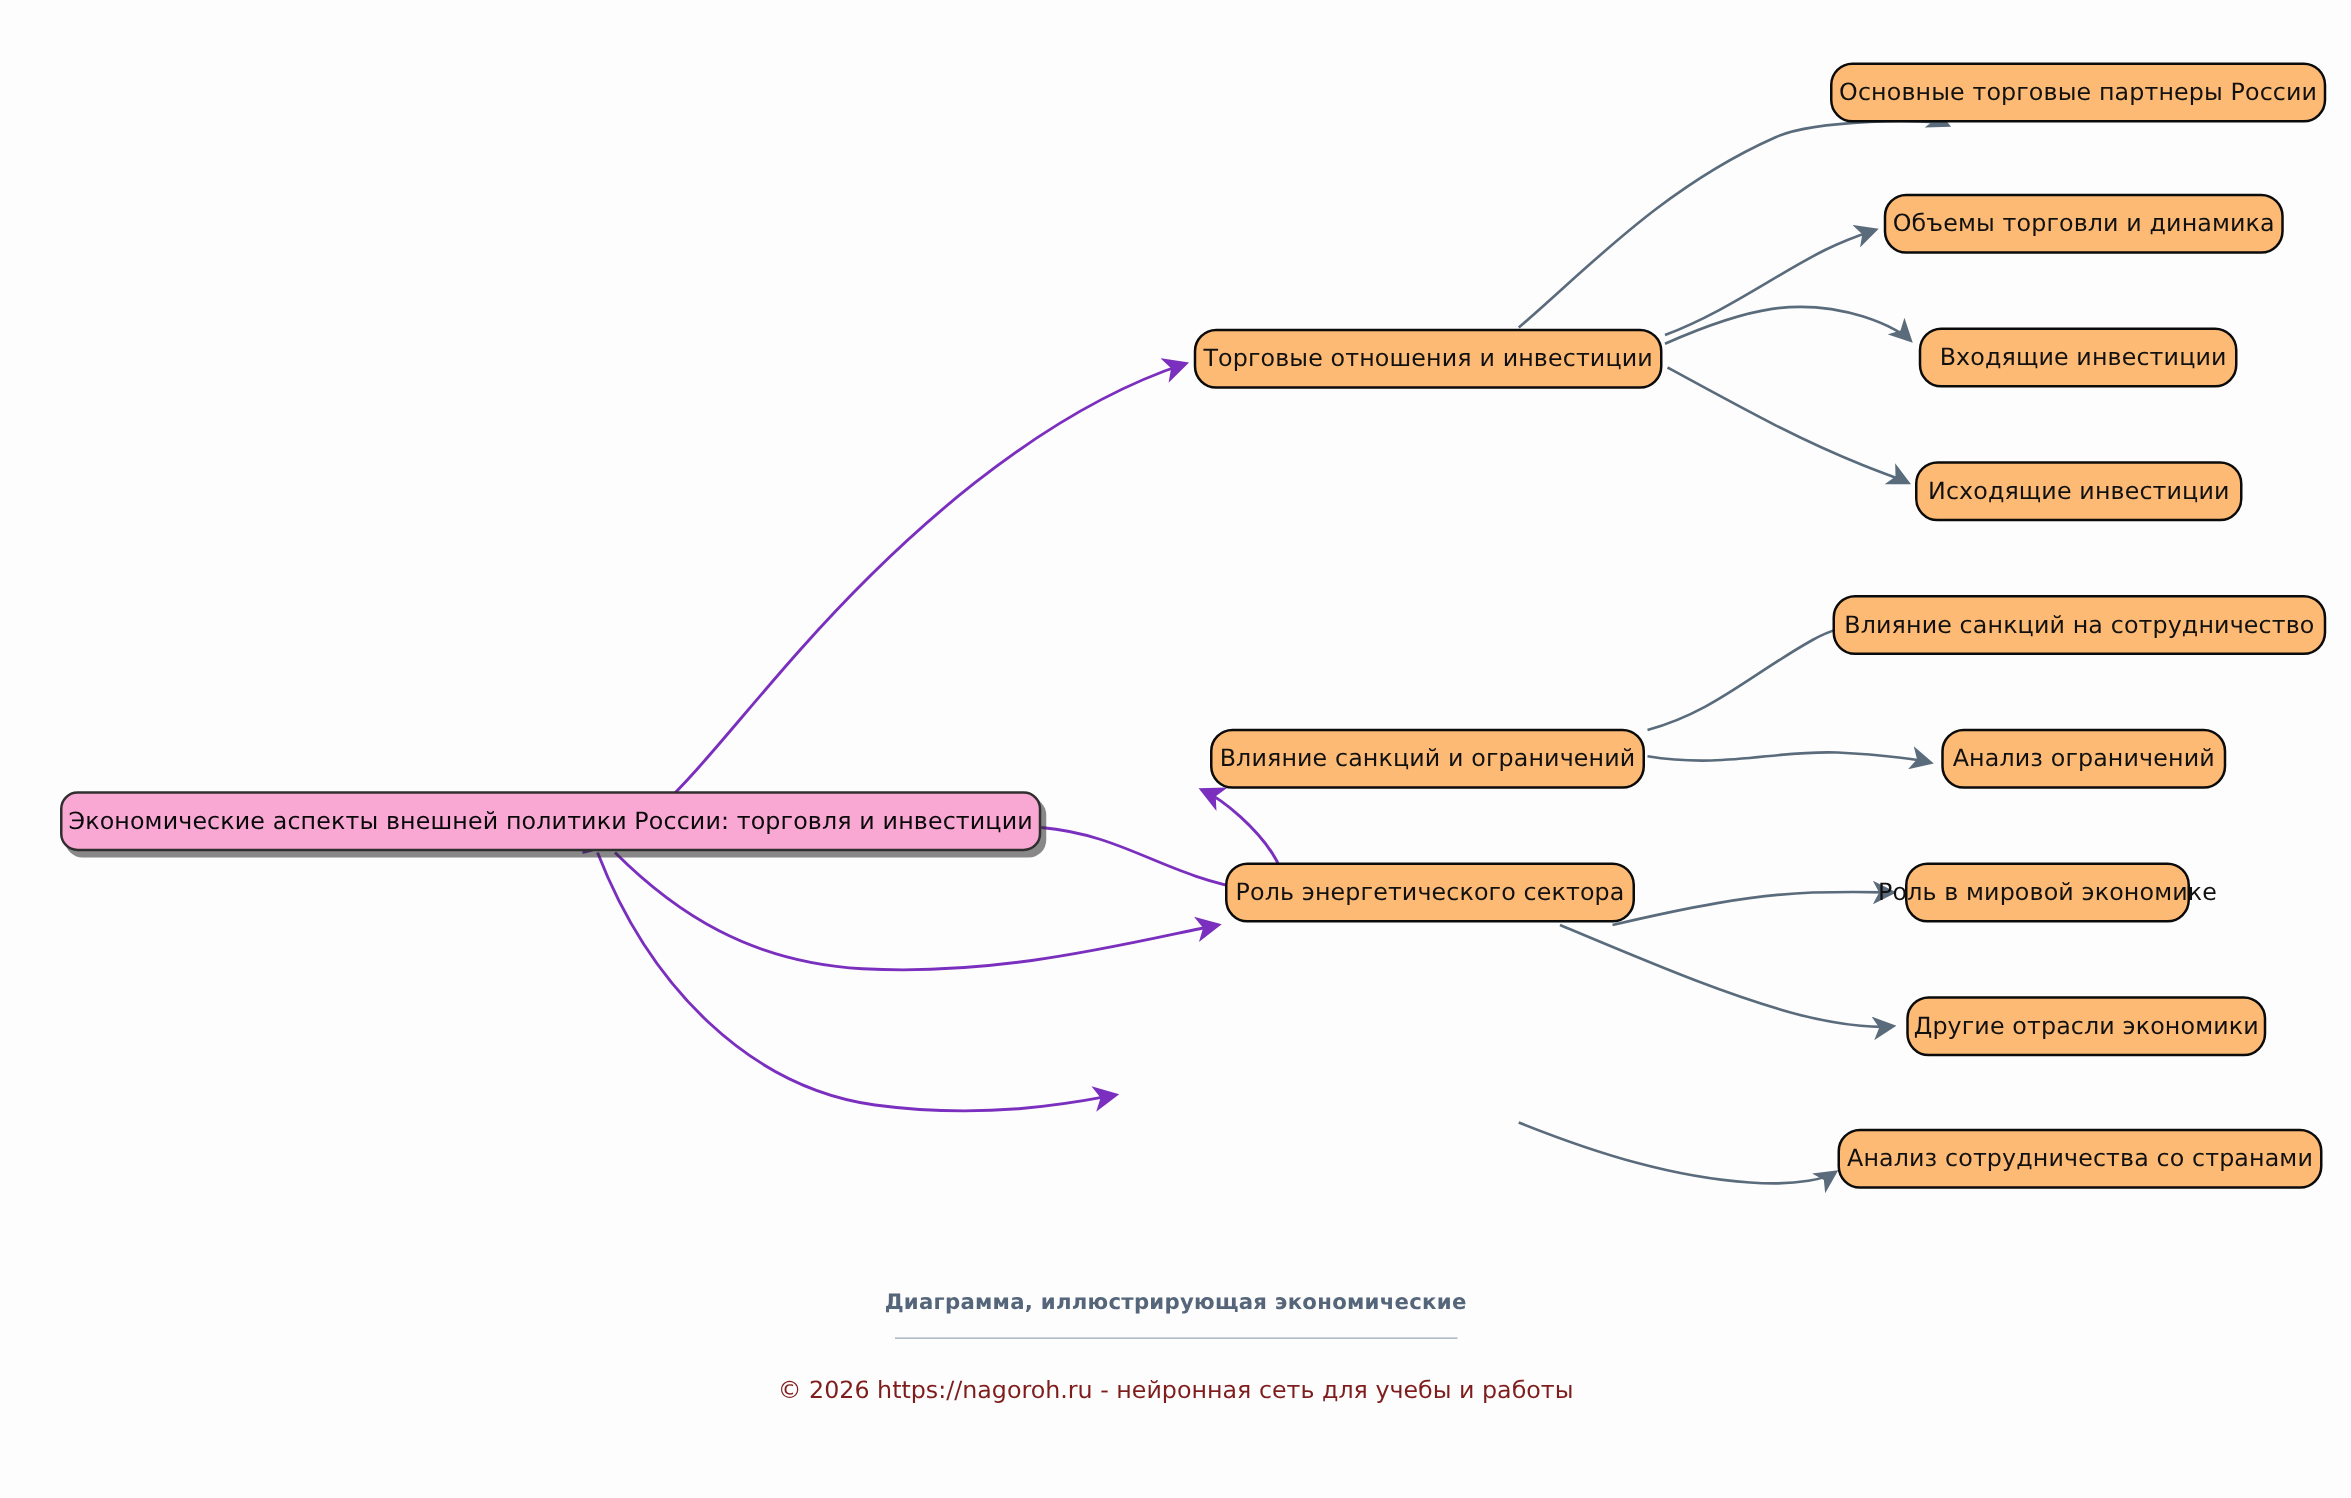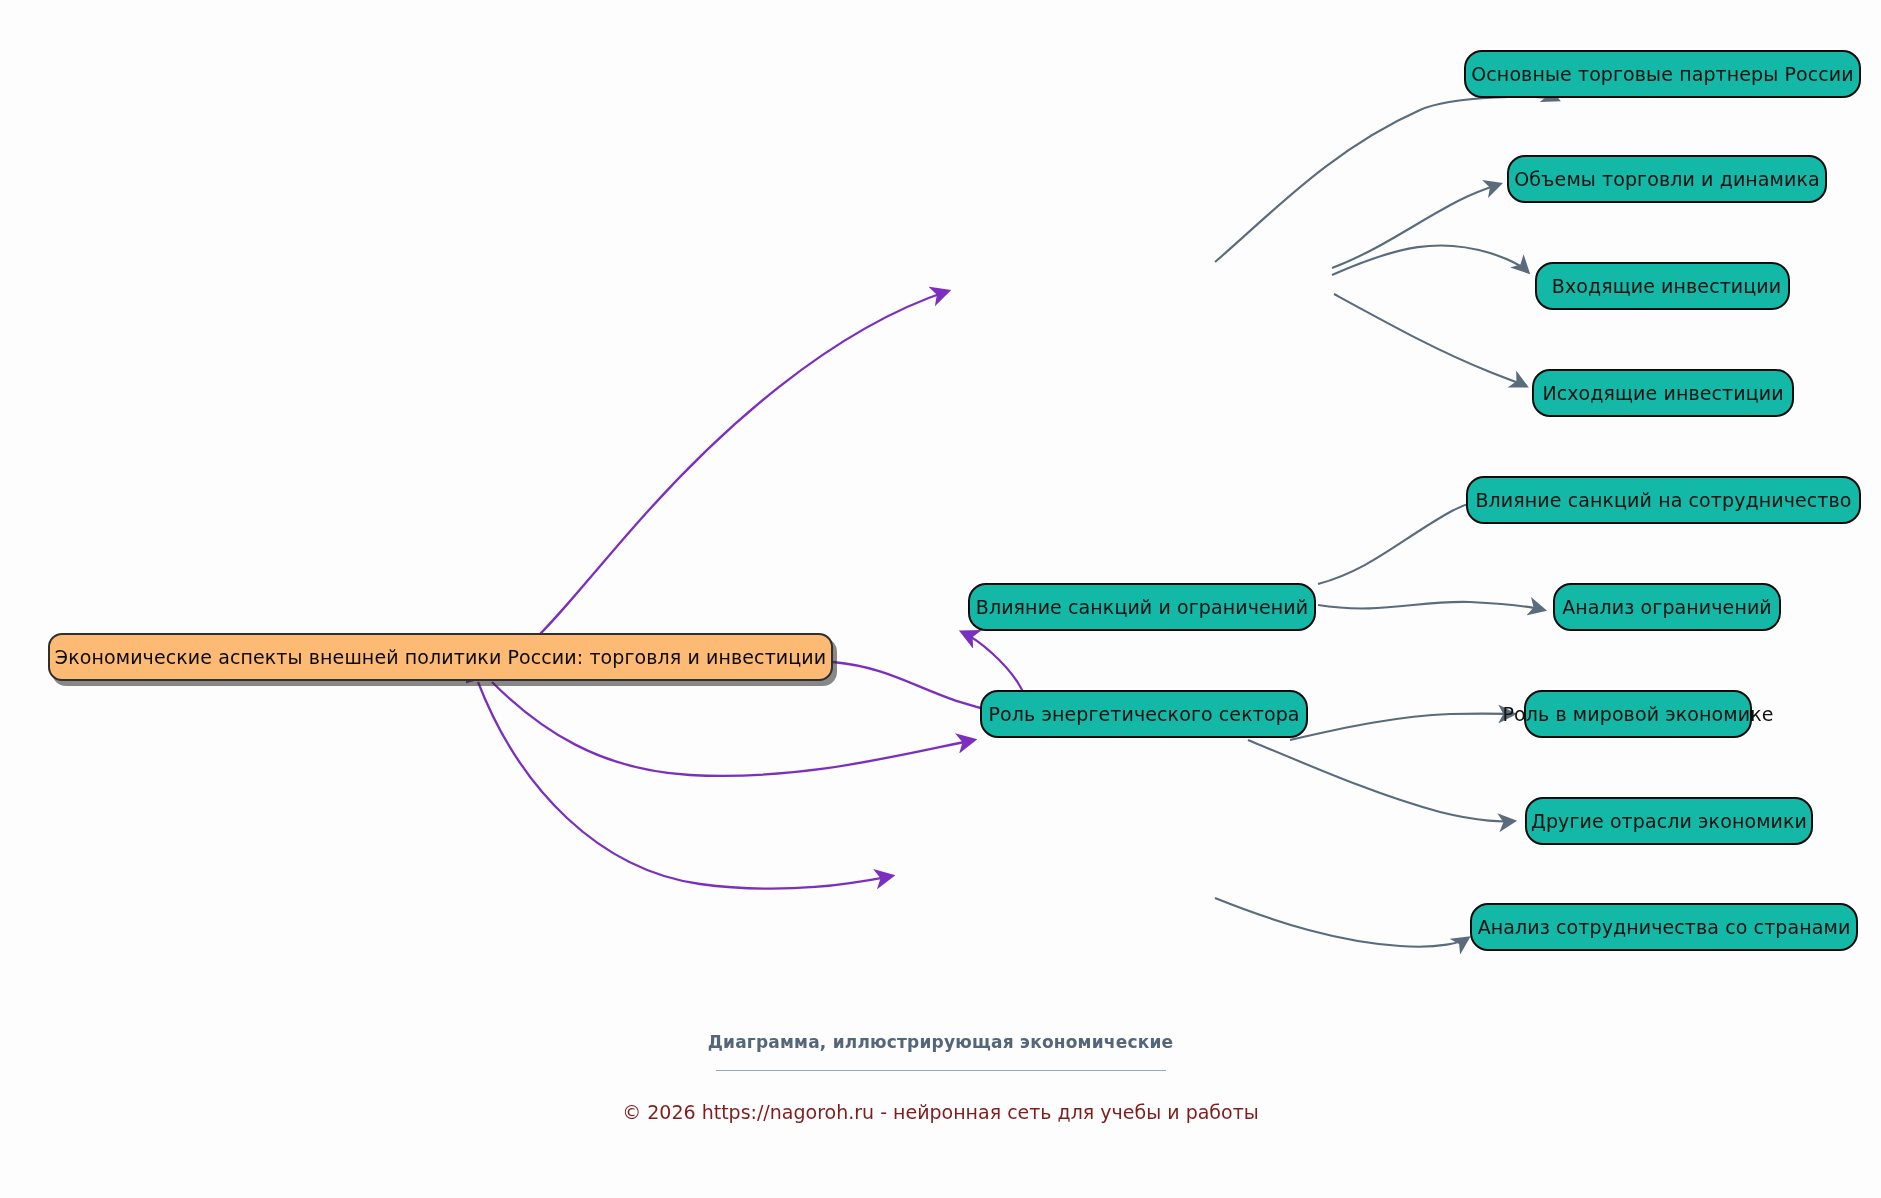--- a/index.html
+++ b/index.html
@@ -26,30 +26,30 @@
     height: 1198px;
     pointer-events: none;
   }
   .node {
     position: absolute;
     box-sizing: border-box;
     display: flex;
     align-items: center;
     justify-content: center;
     border-radius: 18px;
-    background: #14b8a6;
+    background: #fdba74;
     border: 2px solid #0b0b0b;
     color: #111111;
     white-space: nowrap;
     font-size: 19px;
     letter-spacing: 0.1px;
     padding: 0 16px;
   }
   .node.root {
-    background: #fdba74;
+    background: #f9a8d4;
     border: 2px solid #2f2f2f;
     border-radius: 14px;
     color: #0a0a0a;
     font-size: 19px;
     box-shadow: 4px 5px 0 rgba(40,40,40,0.55);
   }
   .node.level1 { font-size: 19px; }
   .node.leaf { font-size: 19px; }
 
   #footer {
@@ -111,20 +111,23 @@
       <path d="M 1290 740 C 1350 726 1400 716 1450 714 C 1490 713 1508 714 1514 714"></path>
       <path d="M 1248 740 C 1320 770 1380 796 1440 812 C 1480 822 1505 822 1514 821"></path>
       <path d="M 1215 898 C 1280 924 1340 942 1400 946 C 1440 949 1462 942 1468 938"></path>
     </g>
   </svg>
 
   <div class="node root" style="left:48px; top:633px; width:785px; height:48px;">
     <span>Экономические аспекты внешней политики России: торговля и инвестиции</span>
   </div>
 
+  <div class="node level1" style="left:955px; top:263px; width:375px; height:48px;">
+    <span>Торговые отношения и инвестиции</span>
+  </div>
   <div class="node leaf" style="left:1464px; top:50px; width:397px; height:48px;">
     <span>Основные торговые партнеры России</span>
   </div>
   <div class="node leaf" style="left:1507px; top:155px; width:320px; height:48px;">
     <span>Объемы торговли и динамика</span>
   </div>
   <div class="node leaf" style="left:1535px; top:262px; width:255px; height:48px;padding-left:24px;">
     <span>Входящие инвестиции</span>
   </div>
   <div class="node leaf" style="left:1532px; top:369px; width:262px; height:48px;">

